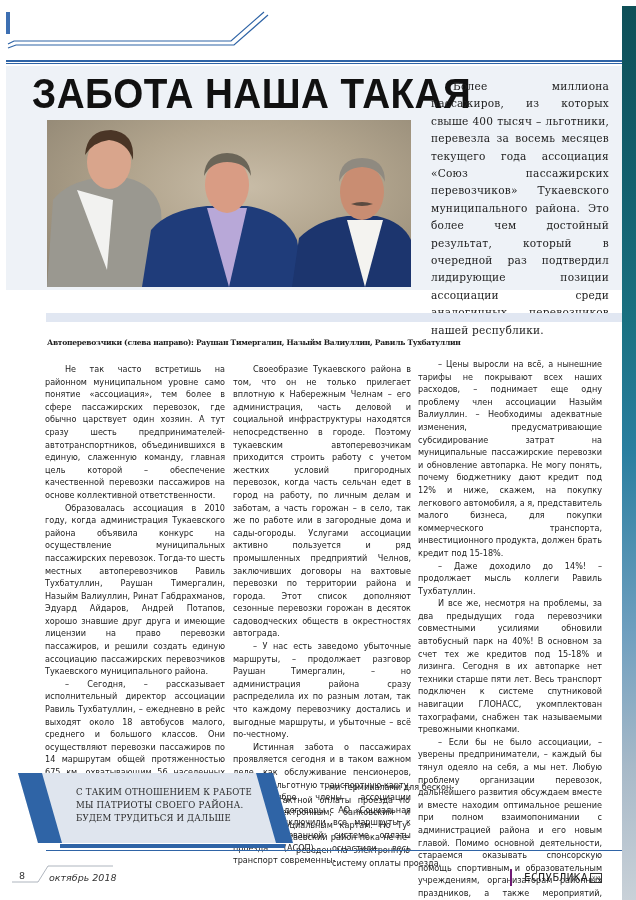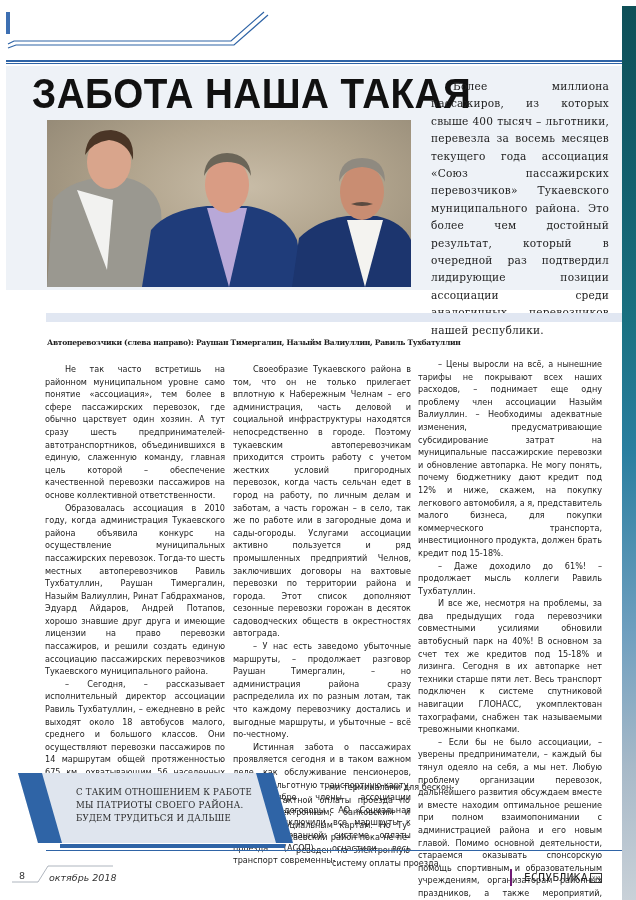--- a/index.html
+++ b/index.html
@@ -131,21 +131,21 @@
   <span class="ln" style="margin-left:46px">тактной оплаты проезда по</span>
   <span class="ln" style="margin-left:40px">электронным, банковским и</span>
   <span class="ln" style="margin-left:48px">социальным картам. Но Ту-</span>
   <span class="ln" style="margin-left:56px">каевский район пока не пе-</span>
   <span class="ln" style="margin-left:64px">реведен на электронную</span>
   <span class="ln" style="margin-left:100px">систему оплаты проезда,</span>
 </div>
 
 <div class="col col3">
   <p>– Цены выросли на всё, а нынешние тарифы не покрывают всех наших расходов, – поднимает еще одну проблему член ассоциации Назыйм Валиуллин. – Необходимы адекватные изменения, предусматривающие субсидирование затрат на муниципальные пассажирские перевозки и обновление автопарка. Не могу понять, почему бюджетнику дают кредит под 12% и ниже, скажем, на покупку легкового автомобиля, а я, представитель малого бизнеса, для покупки коммерческого транспорта, инвестиционного продукта, должен брать кредит под 15-18%.</p>
-  <p>– Даже доходило до 61%! – продолжает мысль коллеги Равиль Тухбатуллин.</p>
+  <p>– Даже доходило до 14%! – продолжает мысль коллеги Равиль Тухбатуллин.</p>
   <p>И все же, несмотря на проблемы, за два предыдущих года перевозчики совместными усилиями обновили автобусный парк на 40%! В основном за счет тех же кредитов под 15-18% и лизинга. Сегодня в их автопарке нет техники старше пяти лет. Весь транспорт подключен к системе спутниковой навигации ГЛОНАСС, укомплектован тахографами, снабжен так называемыми тревожными кнопками.</p>
   <p>– Если бы не было ассоциации, – уверены предприниматели, – каждый бы тянул одеяло на себя, а мы нет. Любую проблему организации перевозок, дальнейшего развития обсуждаем вместе и вместе находим оптимальное решение при полном взаимопонимании с администрацией района и его новым главой. Помимо основной деятельности, стараемся оказывать спонсорскую помощь спортивным и образовательным учреждениям, организаторам районных праздников, а также мероприятий, связанных с пожилыми людьми. Мы патриоты своего района, как бы пафосно это ни звучало. С таким отношением к работе будем трудиться и дальше.</p>
 </div>
 
 <div class="quote-box">
   <svg class="quote-bg" width="275" height="72">
     <polygon points="0,0 255,0 275,70 20,70" fill="#dfe5ee"></polygon>
     <polygon points="0,0 24,0 44,70 20,70" fill="#2f64a6"></polygon>
     <polygon points="238,0 255,0 275,70 258,70" fill="#2f64a6"></polygon>
   </svg>

